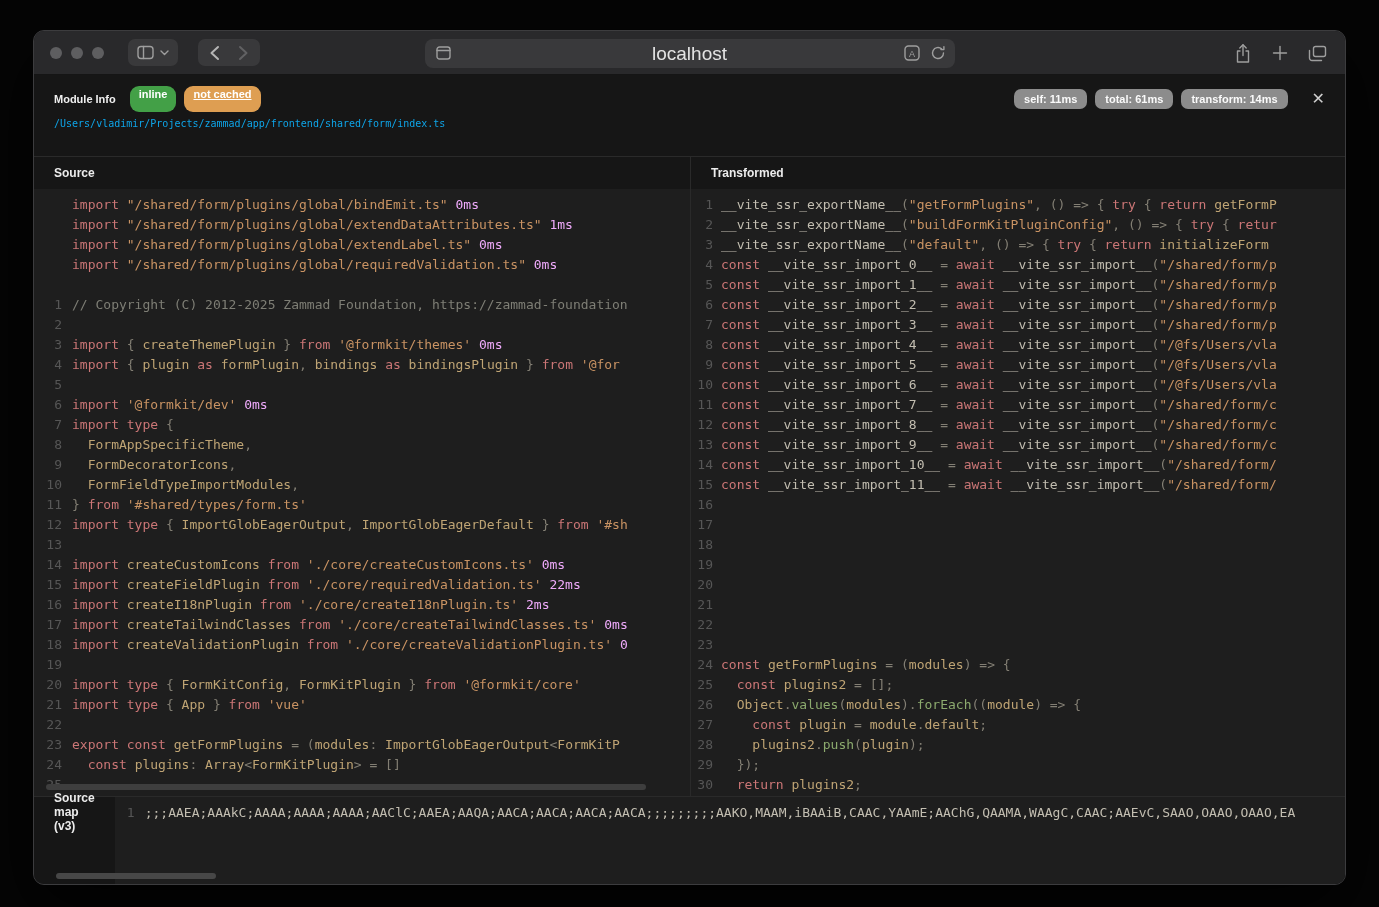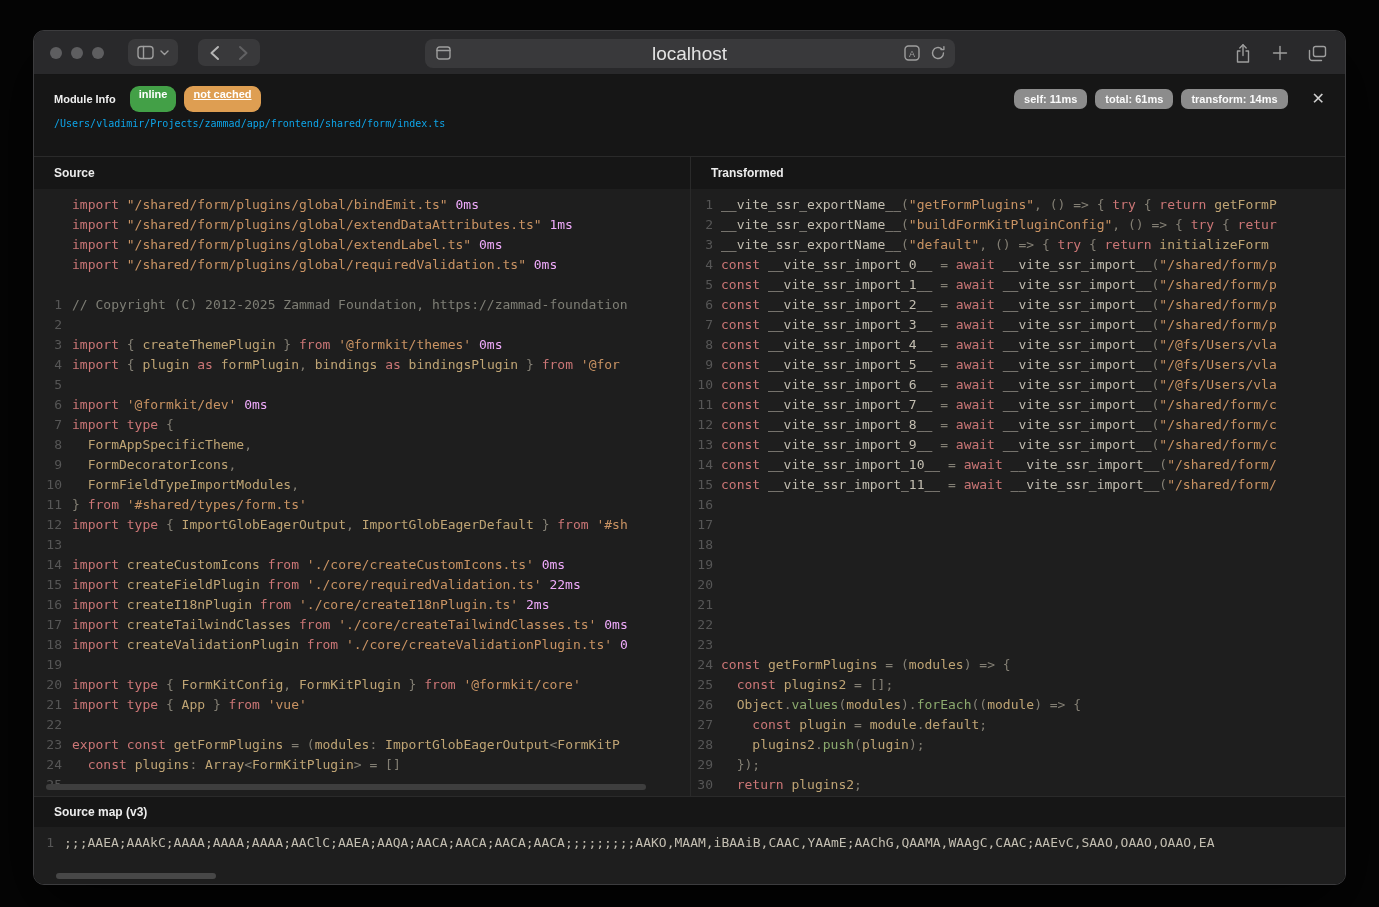--- a/index.html
+++ b/index.html
@@ -66,21 +66,21 @@
   .tok-i { color:#bfa474; }
   .tok-f { color:#8caa6e; }
   .tok-c { color:#7e7e75; }
   .tok-m { color:#f0abfc; }
   .tok-d { color:#837f74; }
   .tok-p { color:#c3beb1; }
   .hthumb { position:absolute; height:6px; border-radius:3px; background:#3e3e3e; }
   .src-thumb { left:12px; bottom:6px; width:600px; }
 
   
-  .sourcemap { flex:0 0 88px; display:flex; flex-direction:column; border-top:1px solid #2a2a2a; position:relative; }
+  .sourcemap { flex:0 0 88px; display:flex; flex-direction:row; border-top:1px solid #2a2a2a; position:relative; }
   .sourcemap .panel-title-row { height:30px; flex:0 0 30px; }
   .sm-code { flex:1; }
   .sm-thumb { left:22px; bottom:5px; width:160px; background:#474747; }
 </style>
 </head>
 <body>
 
 <div class="window">
 
   <div class="toolbar">

